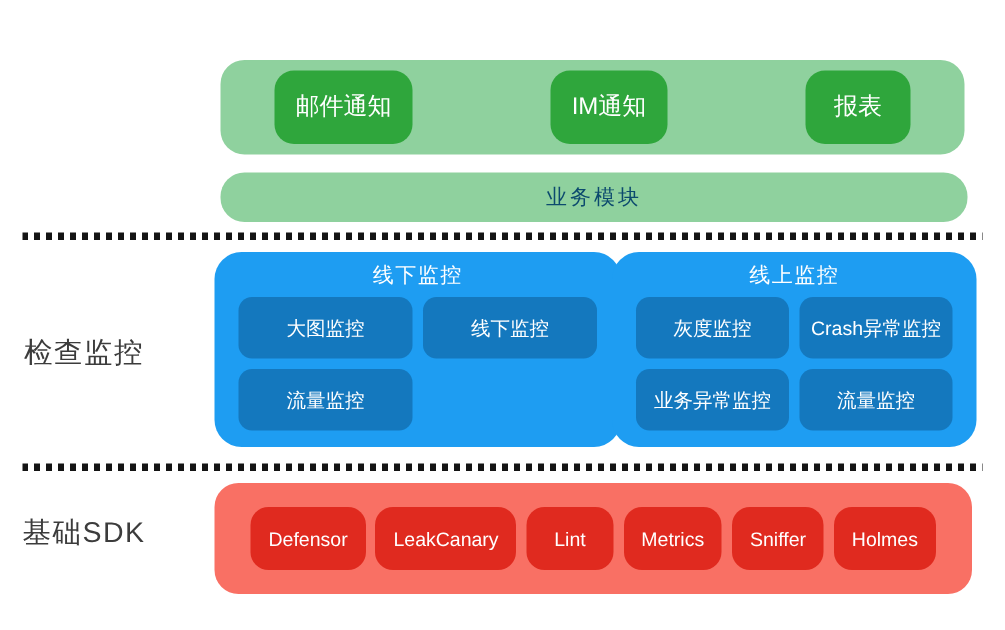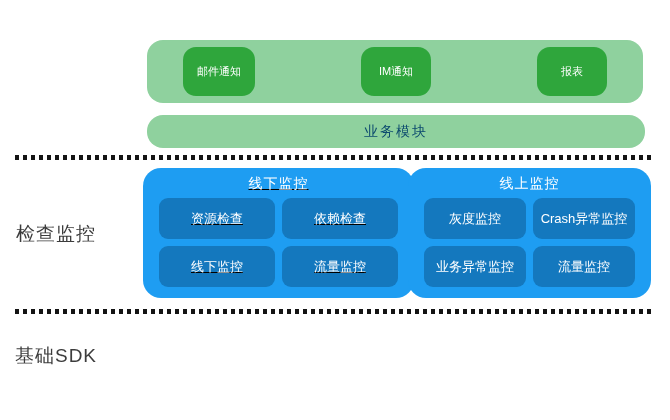--- a/index.html
+++ b/index.html
@@ -25,34 +25,34 @@
   .sec-label{
     position:absolute;left:0;width:112px;
     text-align:center;
     font-size:19px;line-height:21px;
     color:var(--label-text);
     font-weight:400;
     letter-spacing:1px;
     white-space:nowrap;
   }
   .lbl-output{top:80px;}
-  .lbl-check{top:225px;font-family:Liberation Mono, monospace;}
+  .lbl-check{top:225px;}
   .lbl-sdk{top:345px;}
 
   
   .green-wrap{
     position:absolute;left:147px;top:40px;width:496px;height:63px;
     background:var(--green-container);
     border-radius:16px;
     display:flex;align-items:center;justify-content:space-between;
     padding:0 36px;box-sizing:border-box;
   }
   .gbtn{
     background:var(--green-button);
-    color:#fff;font-size:11px;
+    color:#fff;font-size:16px;
     height:49px;min-width:70px;
     padding:0 14px;box-sizing:border-box;
     border-radius:13px;
     display:flex;align-items:center;justify-content:center;
     white-space:nowrap;
   }
   .green-bar{
     position:absolute;left:147px;top:115px;width:498px;height:33px;
     background:var(--green-container);
     border-radius:16px;
@@ -69,21 +69,21 @@
   .d2{top:309px;}
 
   
   .blue-wrap{
     position:absolute;top:168px;height:130px;
     background:var(--blue-container);
     border-radius:18px;
     box-sizing:border-box;
     display:flex;flex-direction:column;
   }
-  .blue-left{left:143px;width:271px;text-decoration:underline;}
+  .blue-left{left:143px;width:271px;}
   .blue-right{left:408px;width:243px;}
   .blue-title{
     height:28px;flex:0 0 28px;
     display:flex;align-items:center;justify-content:center;
     color:#fff;font-size:14px;letter-spacing:1px;
     padding-top:3px;box-sizing:border-box;
   }
   .blue-grid{
     flex:1;
     display:grid;
@@ -130,33 +130,40 @@
     <div class="gbtn">IM通知</div>
     <div class="gbtn">报表</div>
   </div>
   <div class="green-bar">业务模块</div>
 
   <div class="dotted d1"></div>
 
   <div class="blue-wrap blue-left">
     <div class="blue-title">线下监控</div>
     <div class="blue-grid">
-      <div class="bbtn">资源检查</div>
-      <div class="bbtn">依赖检查</div>
+      <div class="bbtn">大图监控</div>
       <div class="bbtn">线下监控</div>
       <div class="bbtn">流量监控</div>
     </div>
   </div>
 
   <div class="blue-wrap blue-right">
     <div class="blue-title">线上监控</div>
     <div class="blue-grid">
       <div class="bbtn">灰度监控</div>
       <div class="bbtn">Crash异常监控</div>
       <div class="bbtn">业务异常监控</div>
       <div class="bbtn">流量监控</div>
     </div>
   </div>
 
   <div class="dotted d2"></div>
 
+  <div class="red-wrap">
+    <div class="rbtn">Defensor</div>
+    <div class="rbtn">LeakCanary</div>
+    <div class="rbtn">Lint</div>
+    <div class="rbtn">Metrics</div>
+    <div class="rbtn">Sniffer</div>
+    <div class="rbtn">Holmes</div>
+  </div>
 
 </div>
 
 </body></html>

